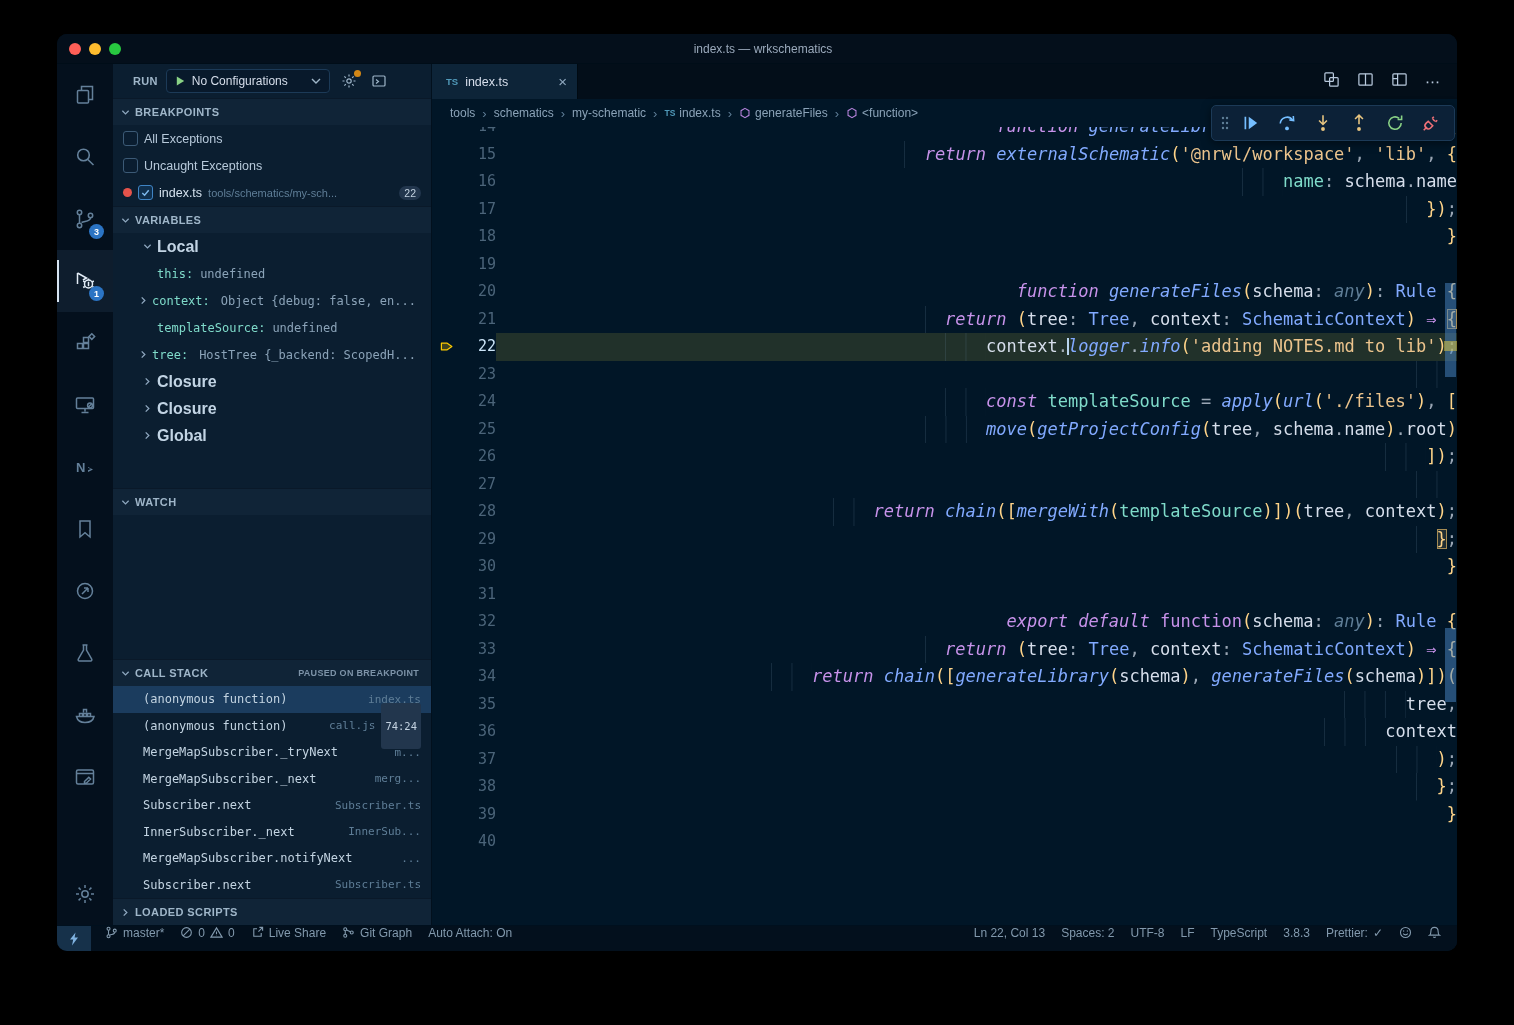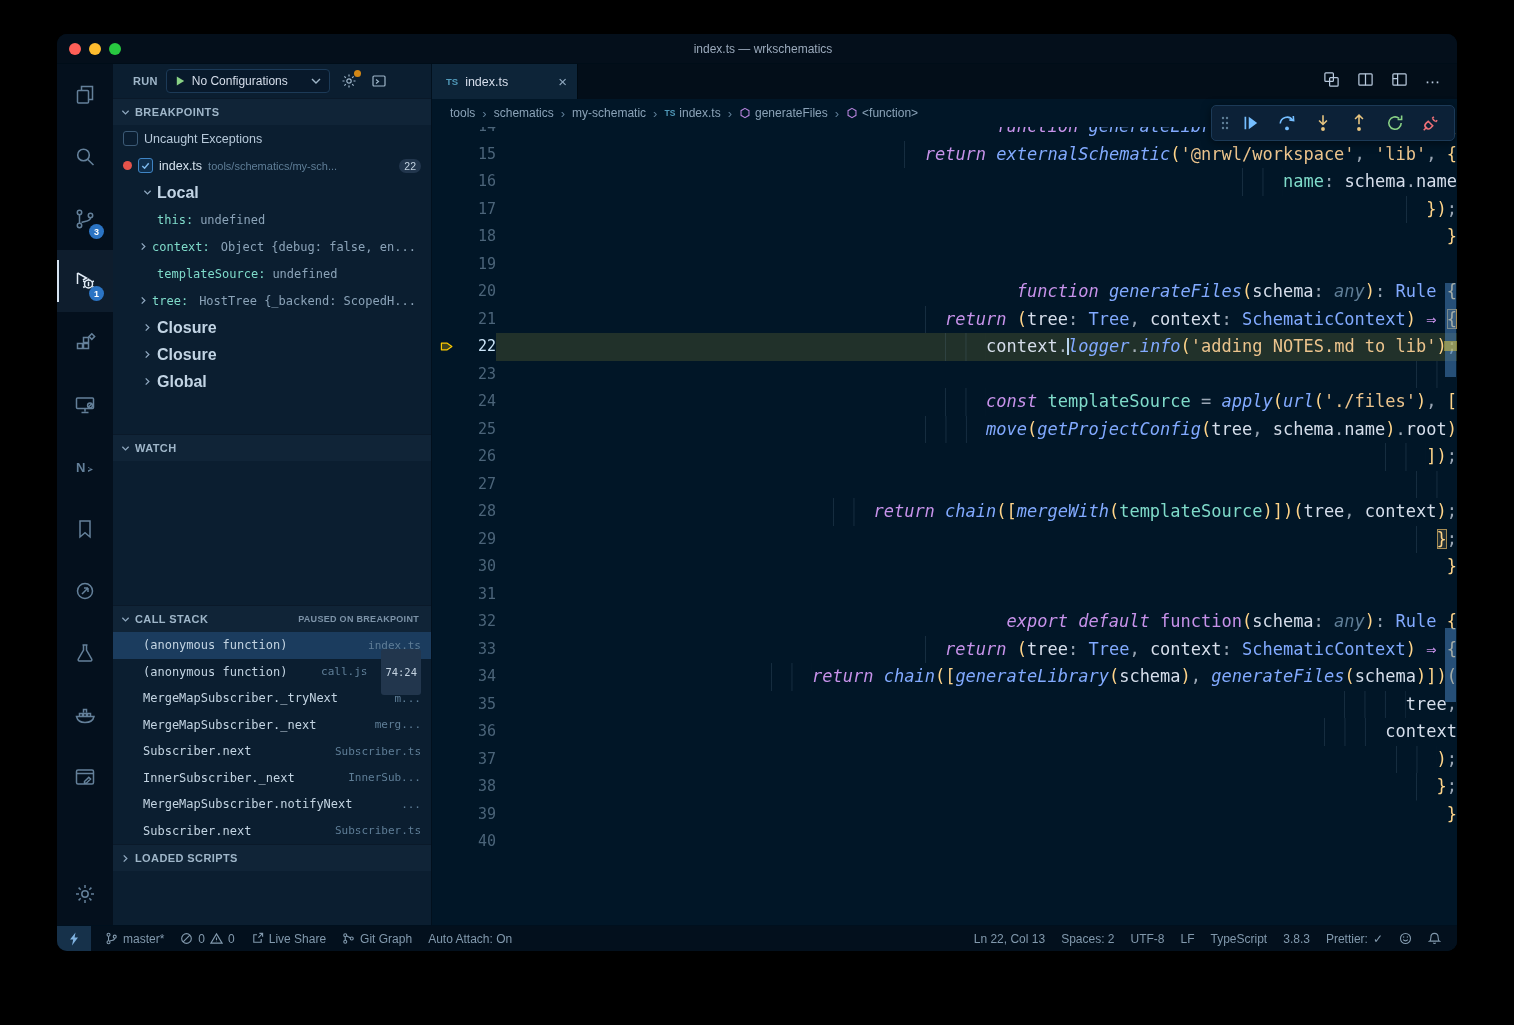--- a/index.html
+++ b/index.html
@@ -63,21 +63,21 @@
              font-family:"DejaVu Sans Mono", monospace; font-size:12px; white-space:nowrap; overflow:hidden; }
   .var-row.expandable { padding-left:26px; gap:4px;text-align:right; }
   .var-name { color:#7fdbca; margin-right:7px; }
   .var-val { color:#8ba3b8; }
 
   .cs-row { height:26.5px; flex:0 0 auto; display:flex; align-items:center; padding:0 10px 0 30px;
             font-family:"DejaVu Sans Mono", monospace; font-size:12px; color:#c3d4e2; }
   .cs-row.selected { background:#1b3c5e; }
   .cs-fn { white-space:nowrap; overflow:hidden; }
   .cs-loc { margin-left:auto; padding-left:8px; color:#5f7e97; font-size:11px; flex:0 0 auto; }
-  .cs-pos { margin-left:14px; background:#22364d; color:#c3d2e0; font-size:10.5px; padding:17px 4px; border-radius:3px; flex:0 0 auto; }
+  .cs-pos { margin-left:6px; background:#22364d; color:#c3d2e0; font-size:10.5px; padding:17px 4px; border-radius:3px; flex:0 0 auto; }
   .sp39 { height:39px; flex:0 0 auto; } .sp144 { height:144px; flex:0 0 auto; }
 
   
   .editor { flex:1; min-width:0; display:flex; flex-direction:column; background:#011627; position:relative; }
   .tabbar { height:35px; flex:0 0 auto; background:#030e19; display:flex; align-items:stretch; }
   .tab { width:146px; background:#0d2438; display:flex; align-items:center; gap:7px; padding:0 10px 0 14px;
          font-size:12.5px; color:#d6deeb; border-right:1px solid #000a12; }
   .ts-ic { font-size:9.5px; font-weight:bold; color:#519aba; }
   .tab-close { margin-left:auto; color:#8fa8bf; font-size:15px; line-height:1; }
   .tab-actions { margin-left:auto; display:flex; align-items:center; gap:17px; padding-right:16px; color:#b9cade; }
@@ -127,21 +127,21 @@
   .ruler { position:absolute; top:0; right:0; bottom:0; width:13px; }
   .ruler .m1 { position:absolute; right:1px; width:11px; top:156px; height:94px; background:rgba(75,135,200,.5); }
   .ruler .m2 { position:absolute; right:1px; width:11px; top:501px; height:74px; background:rgba(75,135,200,.5); }
   .ruler .my { position:absolute; right:0; width:13px; top:214px; height:10px; background:rgba(215,195,70,.55); }
 
   
   .statusbar { height:26px; flex:0 0 auto; background:#03101d; border-top:1px solid #00101e;
                display:flex; align-items:center; font-size:12px; color:#8299ad; }
   .sb-remote { width:34px; height:26px; background:#16314a; display:flex; align-items:center;
                justify-content:center; color:#7fb2e0; margin-right:6px; }
-  .sb-item { display:flex; align-items:center; gap:5px; padding:0 8px; height:100%; white-space:nowrap; }
+  .sb-item { display:flex; align-items:flex-start; gap:5px; padding:0 8px; height:100%; white-space:nowrap; }
   .sb-item svg { width:13px; height:13px; }
   .sb-right { margin-left:auto; display:flex; align-items:center; height:100%; padding-right:8px; }
   .sb-check { color:#8299ad; font-size:12px; }
 </style>
 </head>
 <body>
 
 <div class="screen">
   <div class="window">
 
@@ -274,34 +274,46 @@
         <div class="sec-hd">
           <span class="chev">
               <svg width="9" height="9" viewBox="0 0 10 10" fill="none" stroke="currentColor" stroke-width="1.4">
                 <path d="M1.5 3l3.5 3.5L8.5 3"></path>
               </svg>
             </span>
           <span>BREAKPOINTS</span>
         </div>
         <div class="bp-row">
           <span class="cb"></span>
+          <span>All Exceptions</span>
+        </div>
+        <div class="bp-row">
+          <span class="cb"></span>
           <span>Uncaught Exceptions</span>
         </div>
         <div class="bp-row">
           <span class="bp-dot"></span>
           <span class="cb checked">
             <svg width="11" height="11" viewBox="0 0 12 12" fill="none" stroke="#7db8ec" stroke-width="1.6">
                 <path d="M2.5 6.5l2.5 2.5L9.5 3.5"></path>
               </svg>
           </span>
           <span class="bp-file">index.ts</span>
           <span class="bp-path">tools/schematics/my-sch...</span>
           <span class="pill">22</span>
         </div>
 
+        <div class="sec-hd">
+          <span class="chev">
+              <svg width="9" height="9" viewBox="0 0 10 10" fill="none" stroke="currentColor" stroke-width="1.4">
+                <path d="M1.5 3l3.5 3.5L8.5 3"></path>
+              </svg>
+            </span>
+          <span>VARIABLES</span>
+        </div>
         <div class="var-scope">
           <span class="chev">
               <svg width="9" height="9" viewBox="0 0 10 10" fill="none" stroke="currentColor" stroke-width="1.4">
                 <path d="M1.5 3l3.5 3.5L8.5 3"></path>
               </svg>
             </span>
           <span>Local</span>
         </div>
         <div class="var-row">
           <span class="var-name">this:</span>

